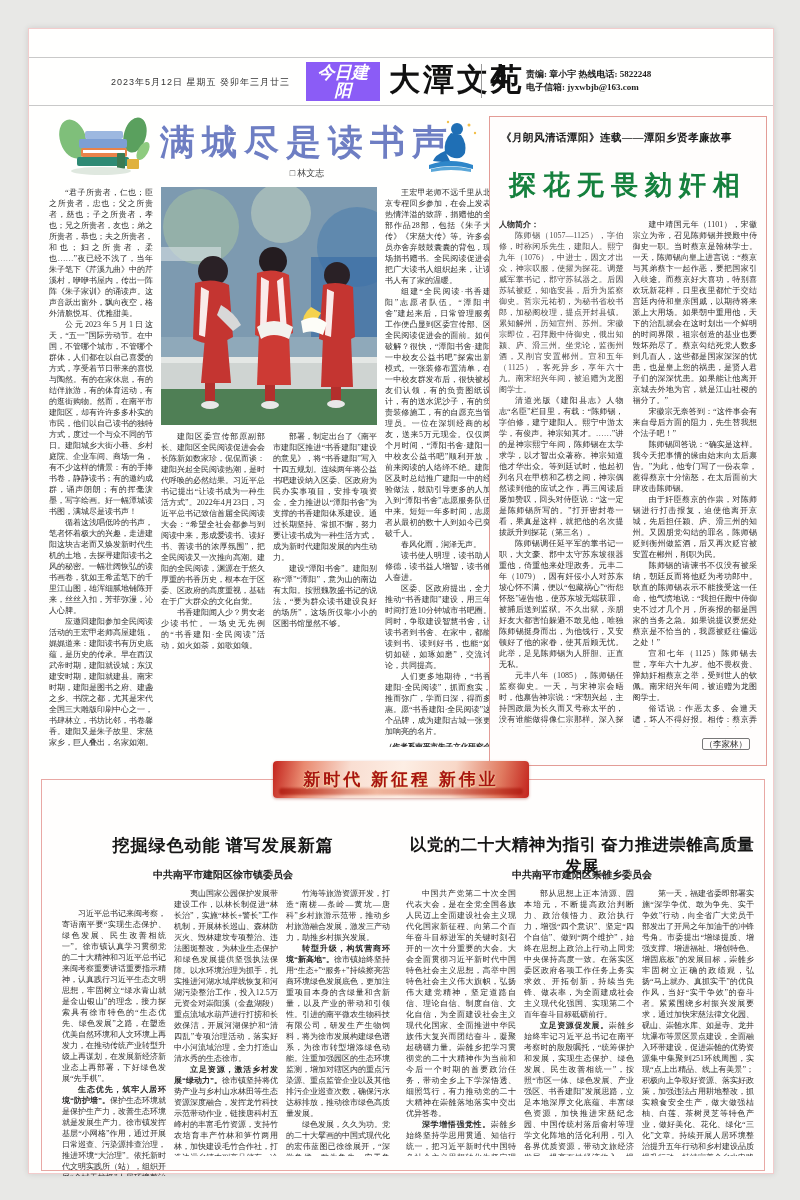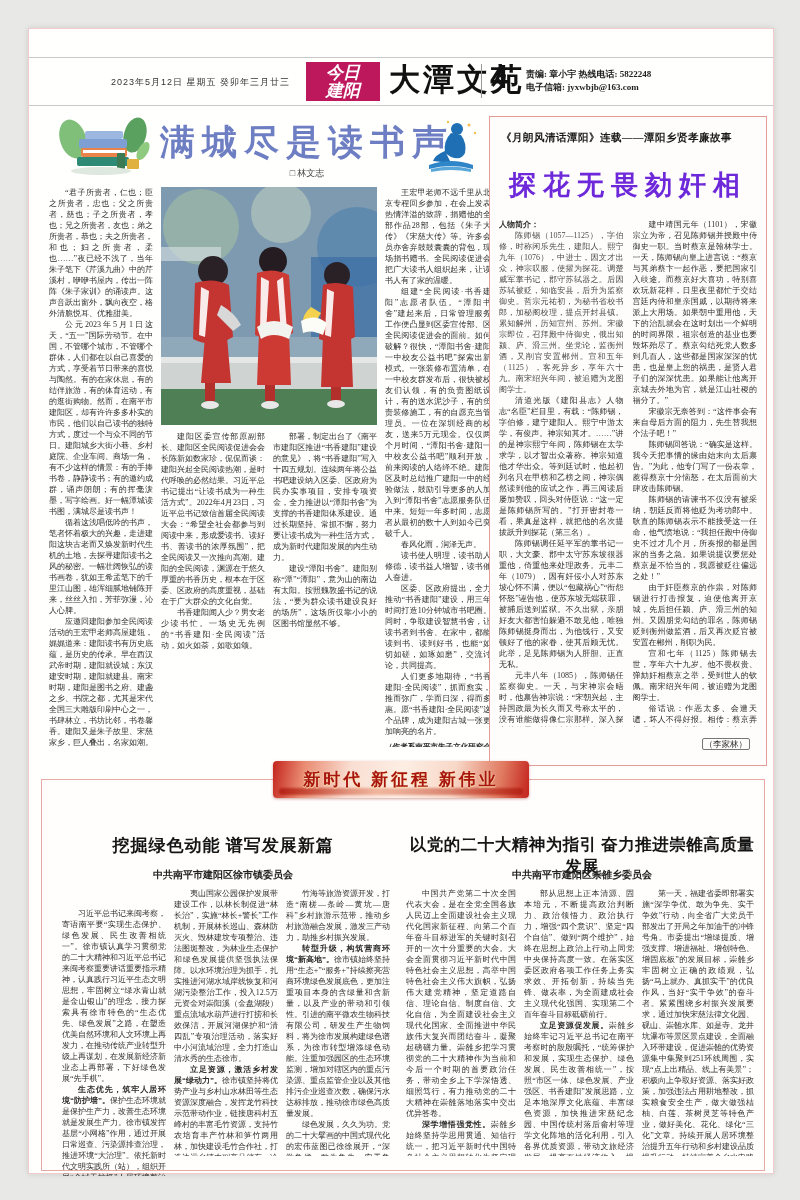--- a/index.html
+++ b/index.html
@@ -14,24 +14,24 @@
     position:absolute;left:28px;top:28px;width:744px;height:1144px;
     background:#fffffe;border:1px solid #f2cccc;
     box-shadow:0 0 6px rgba(0,0,0,.12);
   }
   
   .header-rule-top{position:absolute;left:0;top:28px;width:744px;height:1px;background:#c9c9c9;}
   .header-rule-bot{position:absolute;left:0;top:76px;width:744px;height:1px;background:#c9c9c9;}
   .header{position:absolute;left:0;top:29px;width:744px;height:47px;}
   .date-line{position:absolute;left:82px;top:18px;font-size:9px;color:#333;letter-spacing:1px;font-family:"Liberation Sans",sans-serif;}
   .masthead{
-    position:absolute;left:277px;top:4px;width:74px;height:39px;background:#be185d;
+    position:absolute;left:277px;top:4px;width:74px;height:39px;background:#8b5cf6;
     color:#fff;display:flex;align-items:center;justify-content:center;
     font-size:17px;font-weight:bold;font-style:italic;letter-spacing:0px;line-height:18px;
-    writing-mode:horizontal-tb;text-align:center;padding:0 18px;box-sizing:border-box;
+    writing-mode:horizontal-tb;text-align:center;padding:0 10px;box-sizing:border-box;
   }
   .section-title{position:absolute;left:360px;top:1px;font-size:31px;font-weight:bold;letter-spacing:3px;color:#111;}
   .head-divider{position:absolute;left:452px;top:6px;width:1px;height:34px;background:#999;}
   .page-number{position:absolute;left:461px;top:0px;font-size:33px;font-weight:bold;color:#111;font-family:"Liberation Sans",sans-serif;}
   .editor-info{position:absolute;left:497px;top:10px;font-size:9px;font-weight:bold;color:#222;line-height:13px;}
   
   .feature-head{position:absolute;left:20px;top:82px;width:444px;height:72px;}
   .deco-books{position:absolute;left:8px;top:2px;width:96px;height:64px;}
   .deco-reader{position:absolute;right:12px;top:6px;width:60px;height:58px;}
   .feature-title{
@@ -55,21 +55,21 @@
   .photo{
     position:absolute;left:132px;top:158px;width:216px;height:238px;overflow:hidden;
     background:#8aa3b5;
   }
   
   .serial-box{
     position:absolute;left:460px;top:87px;width:278px;height:650px;
     border:1px solid #e39c96;background:#fffdfc;box-sizing:border-box;padding:10px 9px;
   }
   .serial-kicker{font-size:10.5px;font-weight:bold;color:#1a1a1a;margin:4px 0 22px 2px;letter-spacing:.5px;}
-  .serial-title{text-align:center;font-size:27px;font-weight:bold;letter-spacing:7px;color:#6d28d9;margin:8px 0 16px;}
+  .serial-title{text-align:center;font-size:27px;font-weight:bold;letter-spacing:7px;color:#15803d;margin:8px 0 16px;}
   .serial-cols{display:flex;gap:9px;}
   .serial-col{width:125px;height:508px;}
   .serial-byline{position:absolute;right:16px;bottom:14px;font-size:8.5px;}
   .serial-byline .boxed{border:1px solid #777;border-radius:2px;padding:0 2px;}
   
   .bottom-box{
     position:absolute;left:12px;top:750px;width:724px;height:392px;
     border:1px solid #e8a8a4;box-sizing:border-box;background:#fffefd;
   }
   .banner{
@@ -223,22 +223,22 @@
           <p class="para label">人物简介：</p>
           <p class="para intro">陈师锡（1057—1125），字伯修，时称闲乐先生，建阳人。熙宁九年（1076），中进士，因文才出众，神宗叹服，使擢为探花。调楚威军掌书记，郡守苏轼器之。后因苏轼被贬，知临安县，后升为监察御史。哲宗元祐初，为秘书省校书郎，加秘阁校理，提点开封县镇。累知解州，历知宣州、苏州。宋徽宗即位，召拜殿中侍御史，俄出知颍、庐、滑三州。坐党论，监衡州酒，又削官安置郴州。宣和五年（1125），客死异乡，享年六十九。南宋绍兴年间，被追赠为龙图阁学士。</p>
           <p class="para">清道光版《建阳县志》人物志“名臣”栏目里，有载：“陈师锡，字伯修，建宁建阳人。熙宁中游太学，有俊声。神宗知其才。……”讲的是神宗熙宁年间，陈师锡在太学求学，以才智出众著称。神宗知道他才华出众。等到廷试时，他起初列名只在甲榜和乙榜之间，神宗偶然读到他的应试之作，再三阅读后屡加赞叹，回头对侍臣说：“这一定是陈师锡所写的。”打开密封卷一看，果真是这样，就把他的名次提拔跃升到探花（第三名）。</p>
           <p class="para">陈师锡调任延平军的掌书记一职，大文豪、郡中太守苏东坡很器重他，倚重他来处理政务。元丰二年（1079），因有奸佞小人对苏东坡心怀不满，便以“包藏祸心”“衔怨怀怒”诬告他，使苏东坡无端获罪，被捕后送到监狱。不久出狱，亲朋好友大都害怕躲避不敢见他，唯独陈师锡挺身而出，为他饯行，又安顿好了他的家眷，使其后顾无忧。此举，足见陈师锡为人肝胆、正直无私。</p>
           <p class="para">元丰八年（1085），陈师锡任监察御史。一天，与宋神宗会晤时，他禀告神宗说：“宋朝兴起，主持国政最为长久而又号称太平的，没有谁能做得像仁宗那样。深入探究他使天下达到大治的根本，也不过就因他能接纳直谏、用好官吏、吸纳良善、祛除邪恶罢了。”神宗听后，认为他的话确实很好。</p>
         </div>
       <div class="col serial-col">
           <p class="para">建中靖国元年（1101），宋徽宗立为帝，召见陈师锡并授殿中侍御史一职。当时蔡京是翰林学士。一天，陈师锡向皇上进言说：“蔡京与其弟蔡卞一起作恶，要把国家引入歧途。而蔡京好大喜功，特别喜欢玩新花样，日里夜里都忙于交结宫廷内侍和皇亲国戚，以期待将来派上大用场。如果朝中重用他，天下的治乱就会在这时划出一个鲜明的时间界限，祖宗创造的基业也要毁坏殆尽了。蔡京勾结死党人数多到几百人，这些都是国家深深的忧患，也是皇上您的祸患，是贤人君子们的深深忧患。如果能让他离开京城去外地为官，就是江山社稷的福分了。”</p>
           <p class="para">宋徽宗无奈答到：“这件事会有来自母后方面的阻力，先生替我想个法子吧！”</p>
           <p class="para">陈师锡回答说：“确实是这样。我今天把事情的缘由始末向太后禀告。”为此，他专门写了一份表章，惹得蔡京十分恼怒，在太后面前大肆攻击陈师锡。</p>
+          <p class="para">由于奸臣蔡京的作祟，对陈师锡进行打击报复，迫使他离开京城，先后担任颍、庐、滑三州的知州。又因朋党勾结的罪名，陈师锡贬到衡州做监酒，后又再次贬官被安置在郴州，削职为民。</p>
           <p class="para">陈师锡的请谏书不仅没有被采纳，朝廷反而将他贬为考功郎中。耿直的陈师锡表示不能接受这一任命，他气愤地说：“我担任殿中侍御史不过才几个月，所奏报的都是国家的当务之急。如果说提议要惩处蔡京是不恰当的，我愿被贬往偏远之处！”</p>
-          <p class="para">由于奸臣蔡京的作祟，对陈师锡进行打击报复，迫使他离开京城，先后担任颍、庐、滑三州的知州。又因朋党勾结的罪名，陈师锡贬到衡州做监酒，后又再次贬官被安置在郴州，削职为民。</p>
           <p class="para">宣和七年（1125）陈师锡去世，享年六十九岁。他不畏权贵、弹劾奸相蔡京之举，受到世人的钦佩。南宋绍兴年间，被追赠为龙图阁学士。</p>
           <p class="para">俗话说：作恶太多、会遭天谴，坏人不得好报。相传：蔡京弄权玩术，结党营私，迫害忠良，把宋家王朝搞得乌烟瘴气。到了宋钦宗时，金兵南下，使得南宋危在旦夕。祸国殃民的奸臣蔡京被贬官流放到岭南，最终，年逾八十的蔡京于靖康元年（1126）饿死于潭州（今湖南长沙）途中。</p>
         </div>
     </div>
     <div class="serial-byline"><span class="boxed">（李家林）</span></div>
   </div>
 
   <div class="bottom-box">
     <div class="ba-title bl-title">挖掘绿色动能 谱写发展新篇</div>
     <div class="ba-org bl-org">中共南平市建阳区徐市镇委员会</div>

